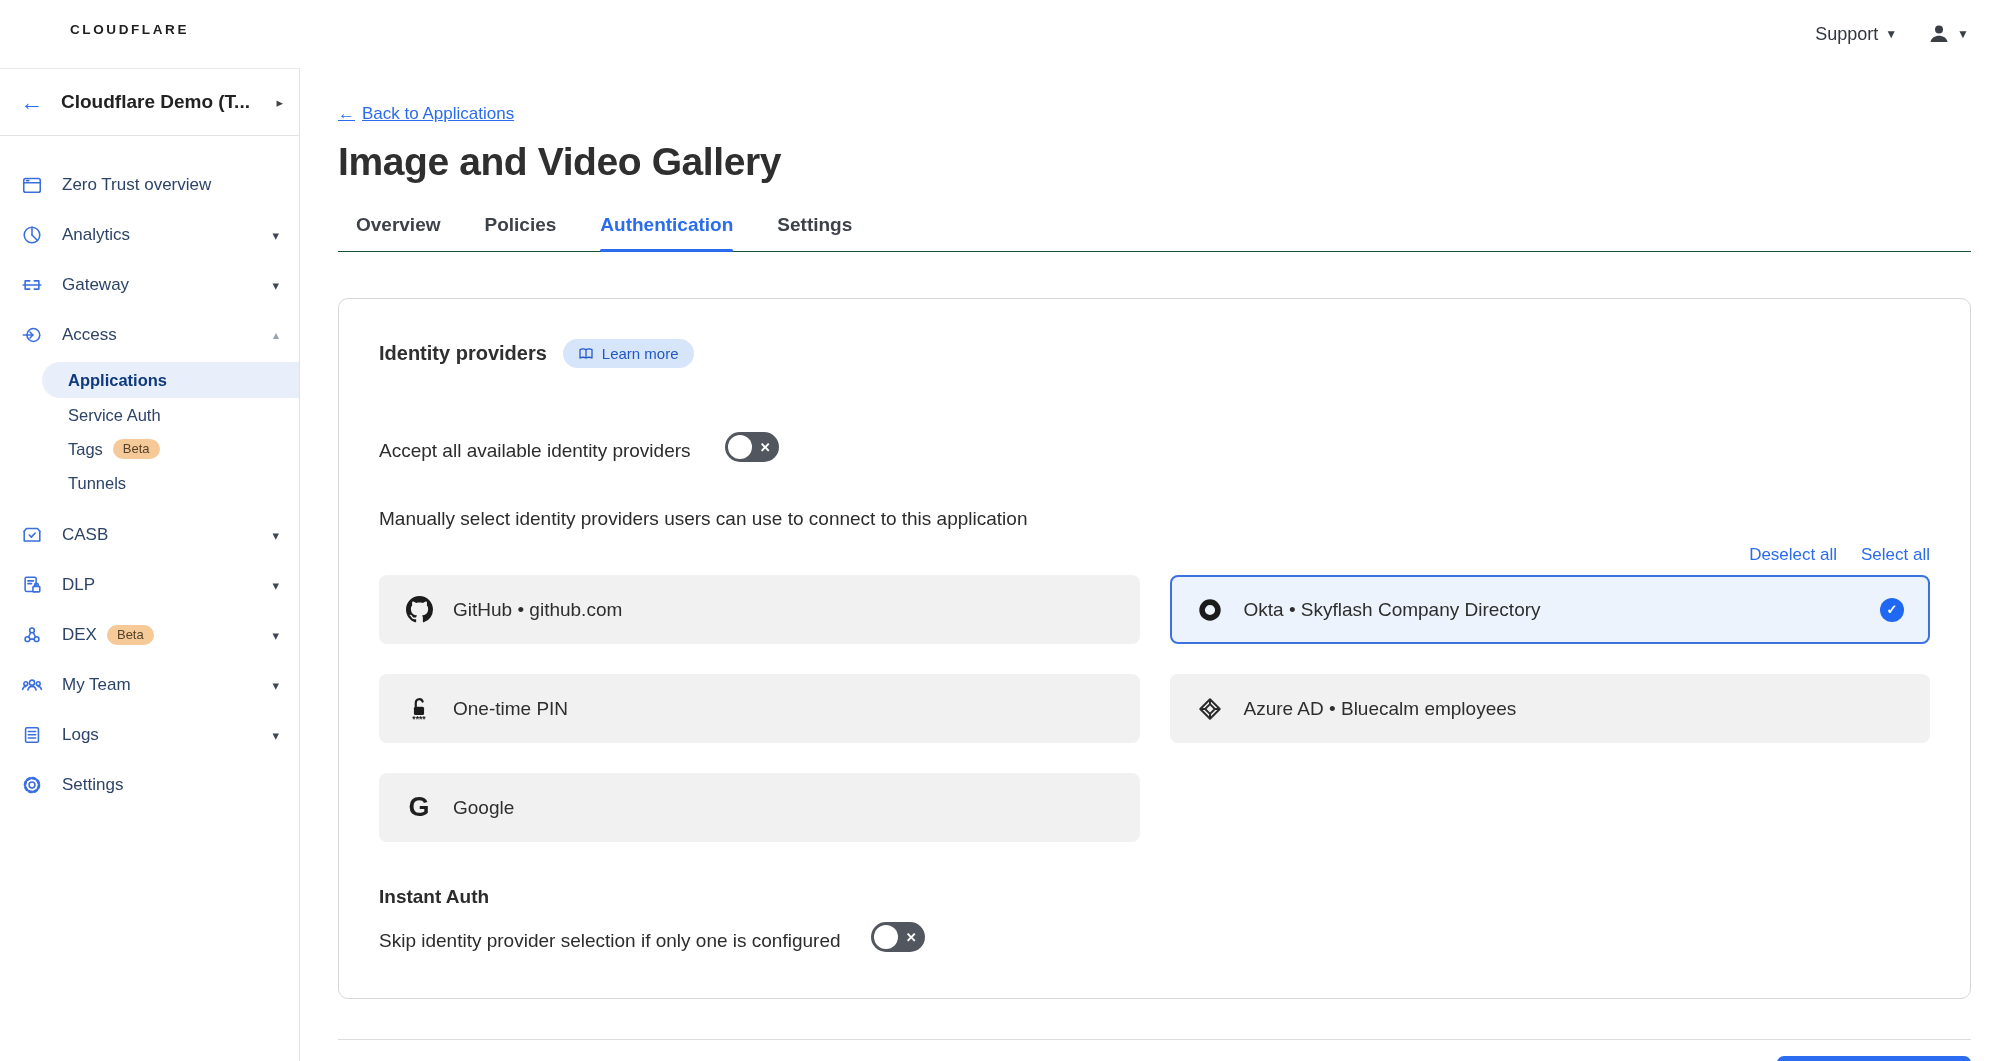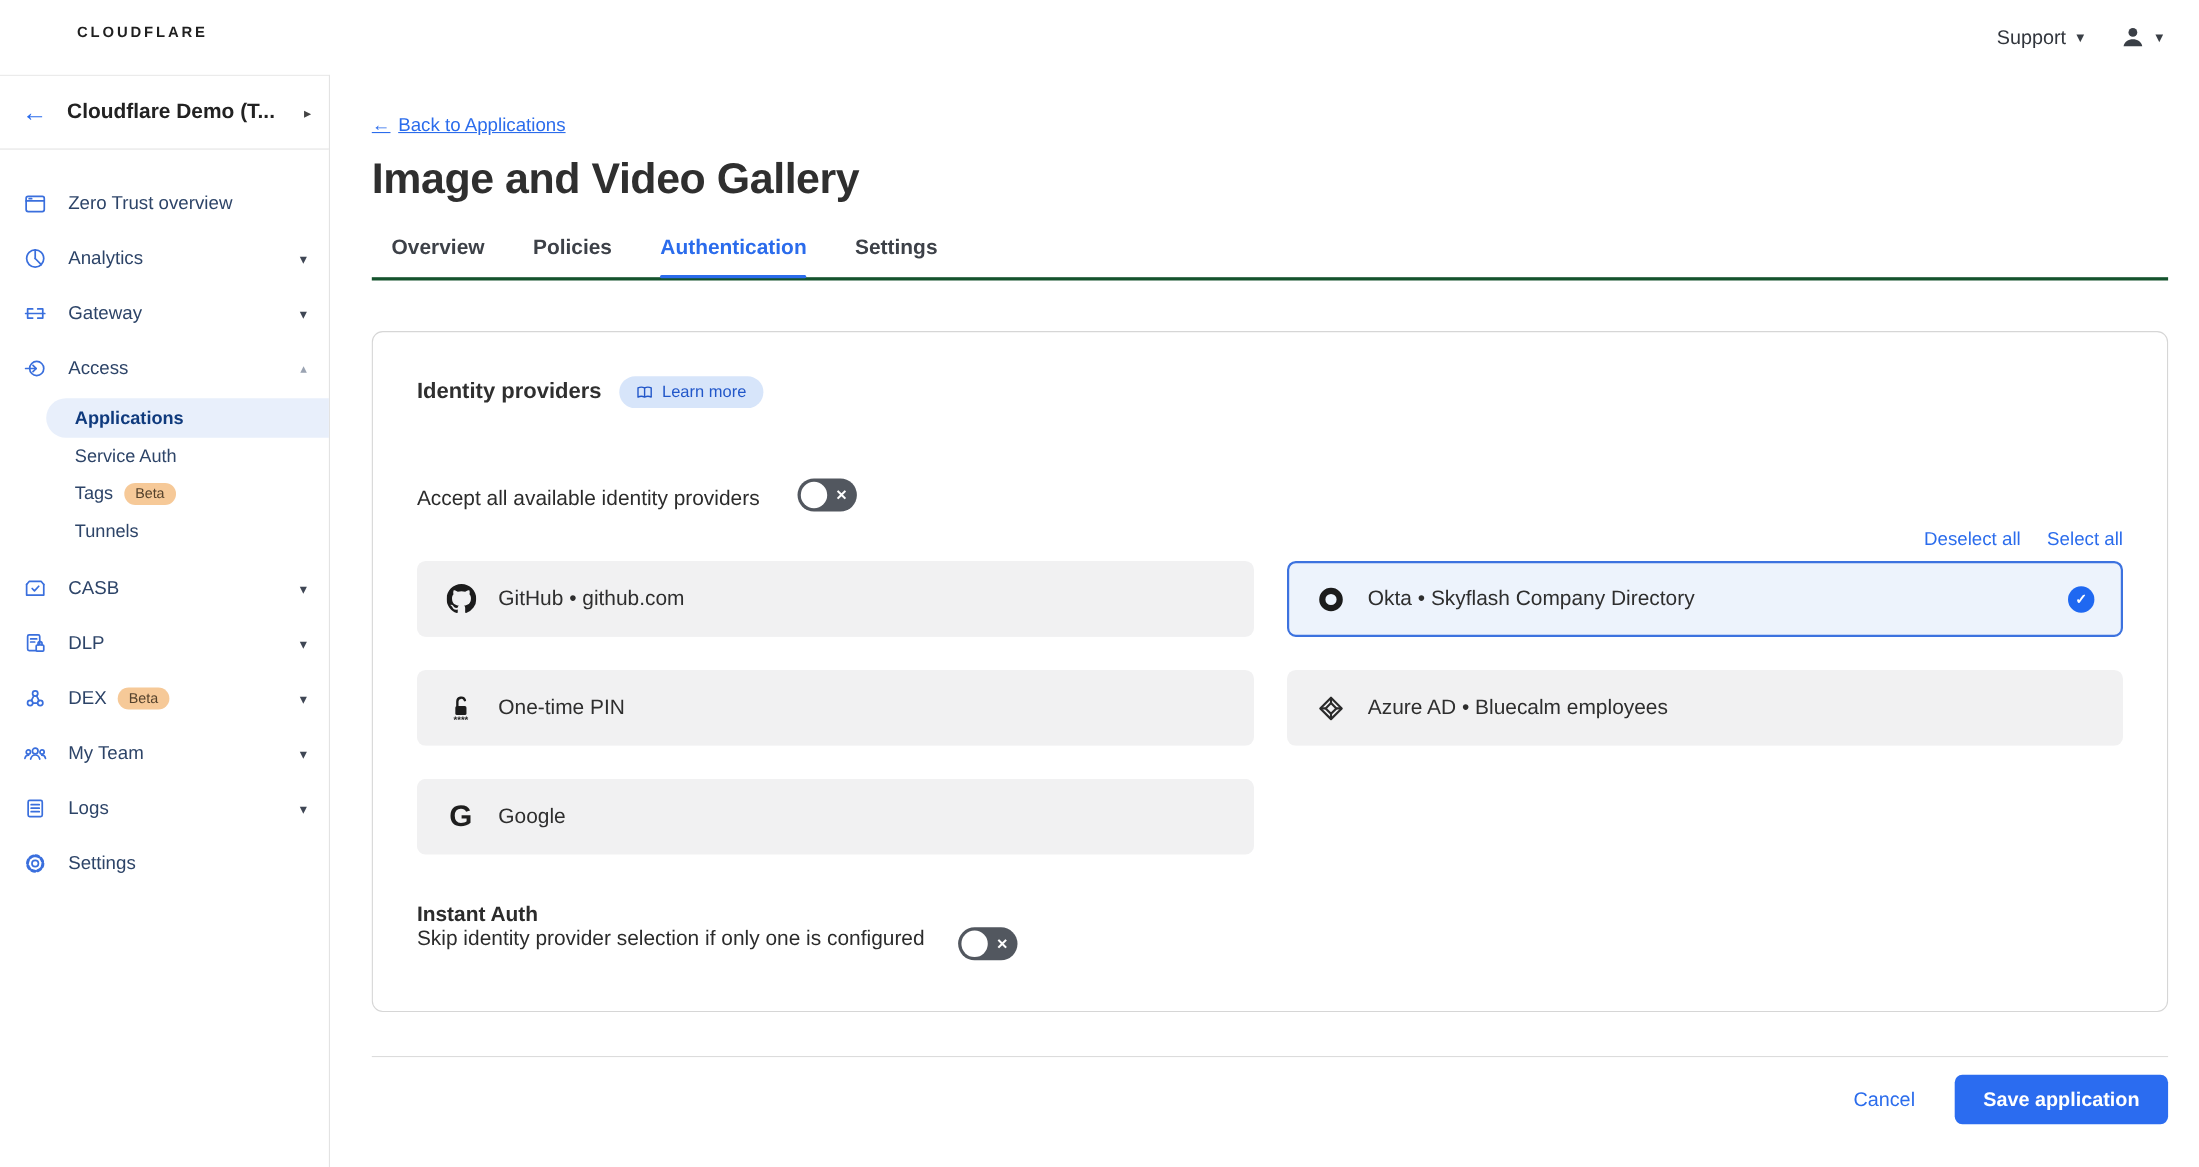--- a/index.html
+++ b/index.html
@@ -54,21 +54,21 @@
     background: var(--beta-badge-bg, #f6c998);
     color: #55422c; font-size: 13px; font-weight: 500;
     padding: 3px 10px; border-radius: 10px; line-height: 1.1;
   }
 
   
   .content { flex: 1; padding: 0 28px 0 38px; background: #fff; }
   .back-link { display: inline-flex; gap: 7px; align-items: baseline; margin-top: 36px; color: var(--accent-blue, #2b6cec); font-size: 17px; text-decoration: underline; cursor: pointer; }
   .page-title { font-size: 39px; font-weight: 700; color: #2f2f2f; margin-top: 16px; letter-spacing: -0.4px; }
 
-  .tabs { display: flex; gap: 44px; margin-top: 30px; border-bottom: 3px solid #14532d; padding-left: 18px; }
+  .tabs { display: flex; gap: 44px; margin-top: 30px; border-bottom: 1px solid #14532d; padding-left: 18px; }
   .tab { padding-bottom: 15px; font-size: 19px; font-weight: 600; color: #3d4148; cursor: pointer; position: relative; }
   .tab.active { color: var(--accent-blue, #2b6cec); font-weight: 700; }
   .tab.active::after { content: ""; position: absolute; left: 0; right: 0; bottom: -1px; height: 3px; background: var(--accent-blue, #2b6cec); border-radius: 2px; }
 
   .card { margin-top: 46px; border: 1px solid #d6d6d6; border-radius: 10px; padding: 40px 40px 46px; background: #fff; }
   .card-heading-row { display: flex; align-items: center; gap: 16px; }
   .card-heading { font-size: 20px; font-weight: 700; color: #2f2f2f; }
   .learn-more {
     display: inline-flex; align-items: center; gap: 8px;
     background: var(--learn-more-bg, #d7e5fa); color: #2257c9;
@@ -95,21 +95,21 @@
   .tile-icon { width: 28px; display: flex; align-items: center; justify-content: center; }
   .google-g { font-size: 27px; font-weight: 800; color: #1f1f1f; line-height: 1; }
   .tile-check {
     margin-left: auto; width: 24px; height: 24px; border-radius: 50%;
     background: var(--check-blue, #1f68f1); color: #fff; font-size: 13px; font-weight: 700;
     display: flex; align-items: center; justify-content: center;
   }
 
   .instant { margin-top: 44px; }
   .instant-heading { font-size: 19px; font-weight: 700; color: #2c2c2c; }
-  .instant-row { display: flex; align-items: flex-start; gap: 30px; }
+  .instant-row { display: flex; align-items: flex-end; gap: 30px; margin-top: 14px; }
 
   .footer-divider { margin-top: 40px; border-top: 1px solid #dcdcdc; }
   .footer-actions { display: flex; justify-content: flex-end; align-items: center; gap: 36px; margin-top: 16px; }
   .cancel-link { color: var(--accent-blue, #2b6cec); font-size: 18px; cursor: pointer; }
   .save-btn {
     background: var(--save-button-bg, #2b6cf0); color: #fff; border: none; border-radius: 7px;
     font-family: inherit; font-size: 18px; font-weight: 700; padding: 12px 26px; cursor: pointer;
   }
 </style>
 </head>
@@ -328,20 +328,21 @@
       </div>
 
       <div class="toggle-row">
         <span class="toggle-label">Accept all available identity providers</span>
         <span class="toggle">
           <span class="knob"></span>
           <span class="x-mark">✕</span>
         </span>
       </div>
 
+      <p class="manual-text">Manually select identity providers users can use to connect to this application</p>
 
       <div class="select-links">
         <span>Deselect all</span>
         <span>Select all</span>
       </div>
 
       <div class="providers">
 
         <div class="tile">
           <span class="tile-icon">

